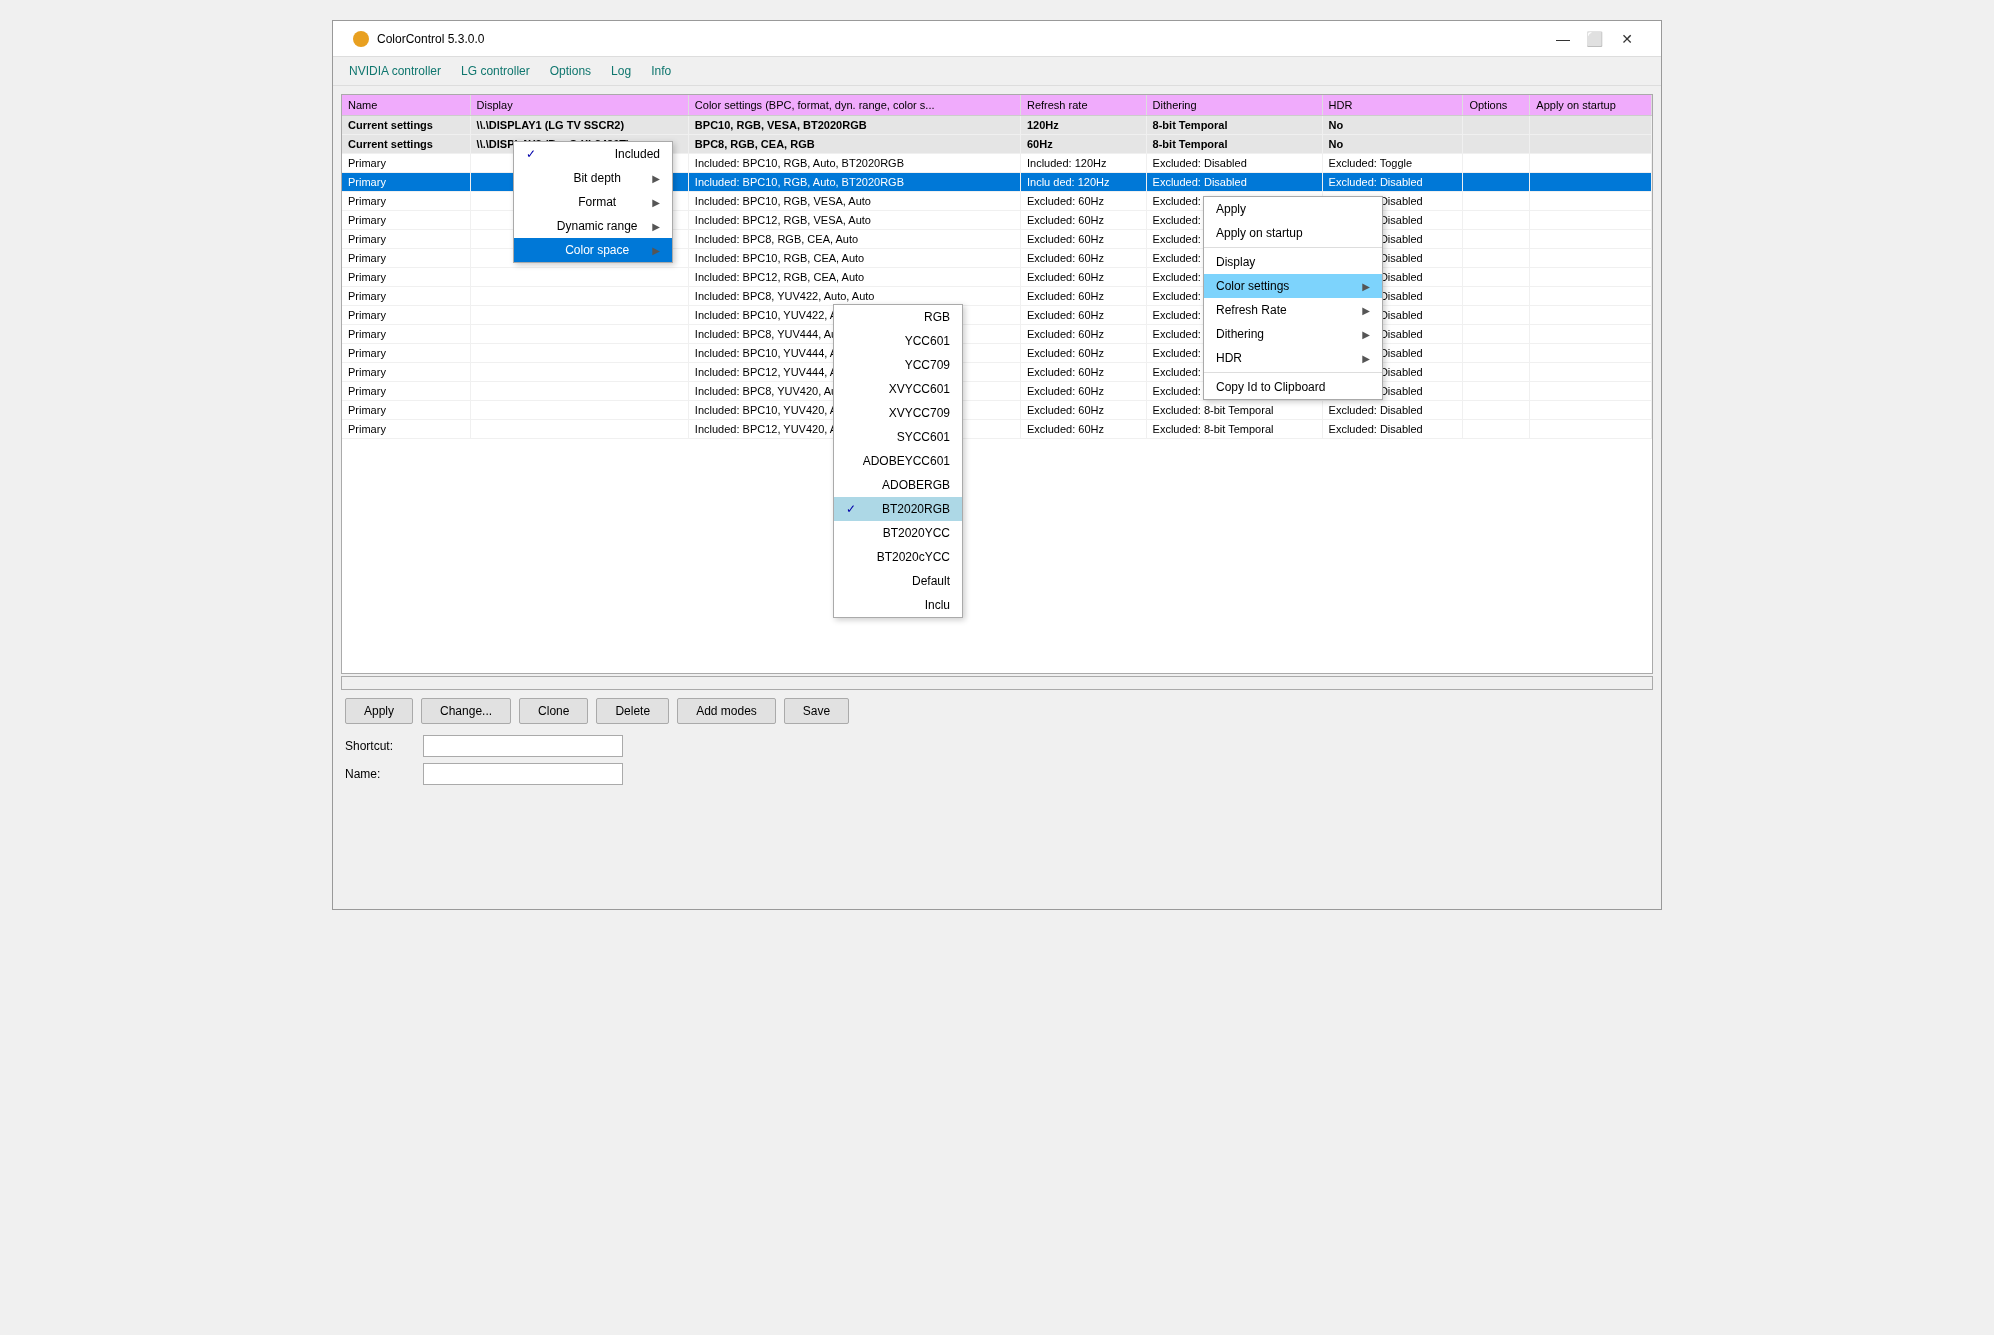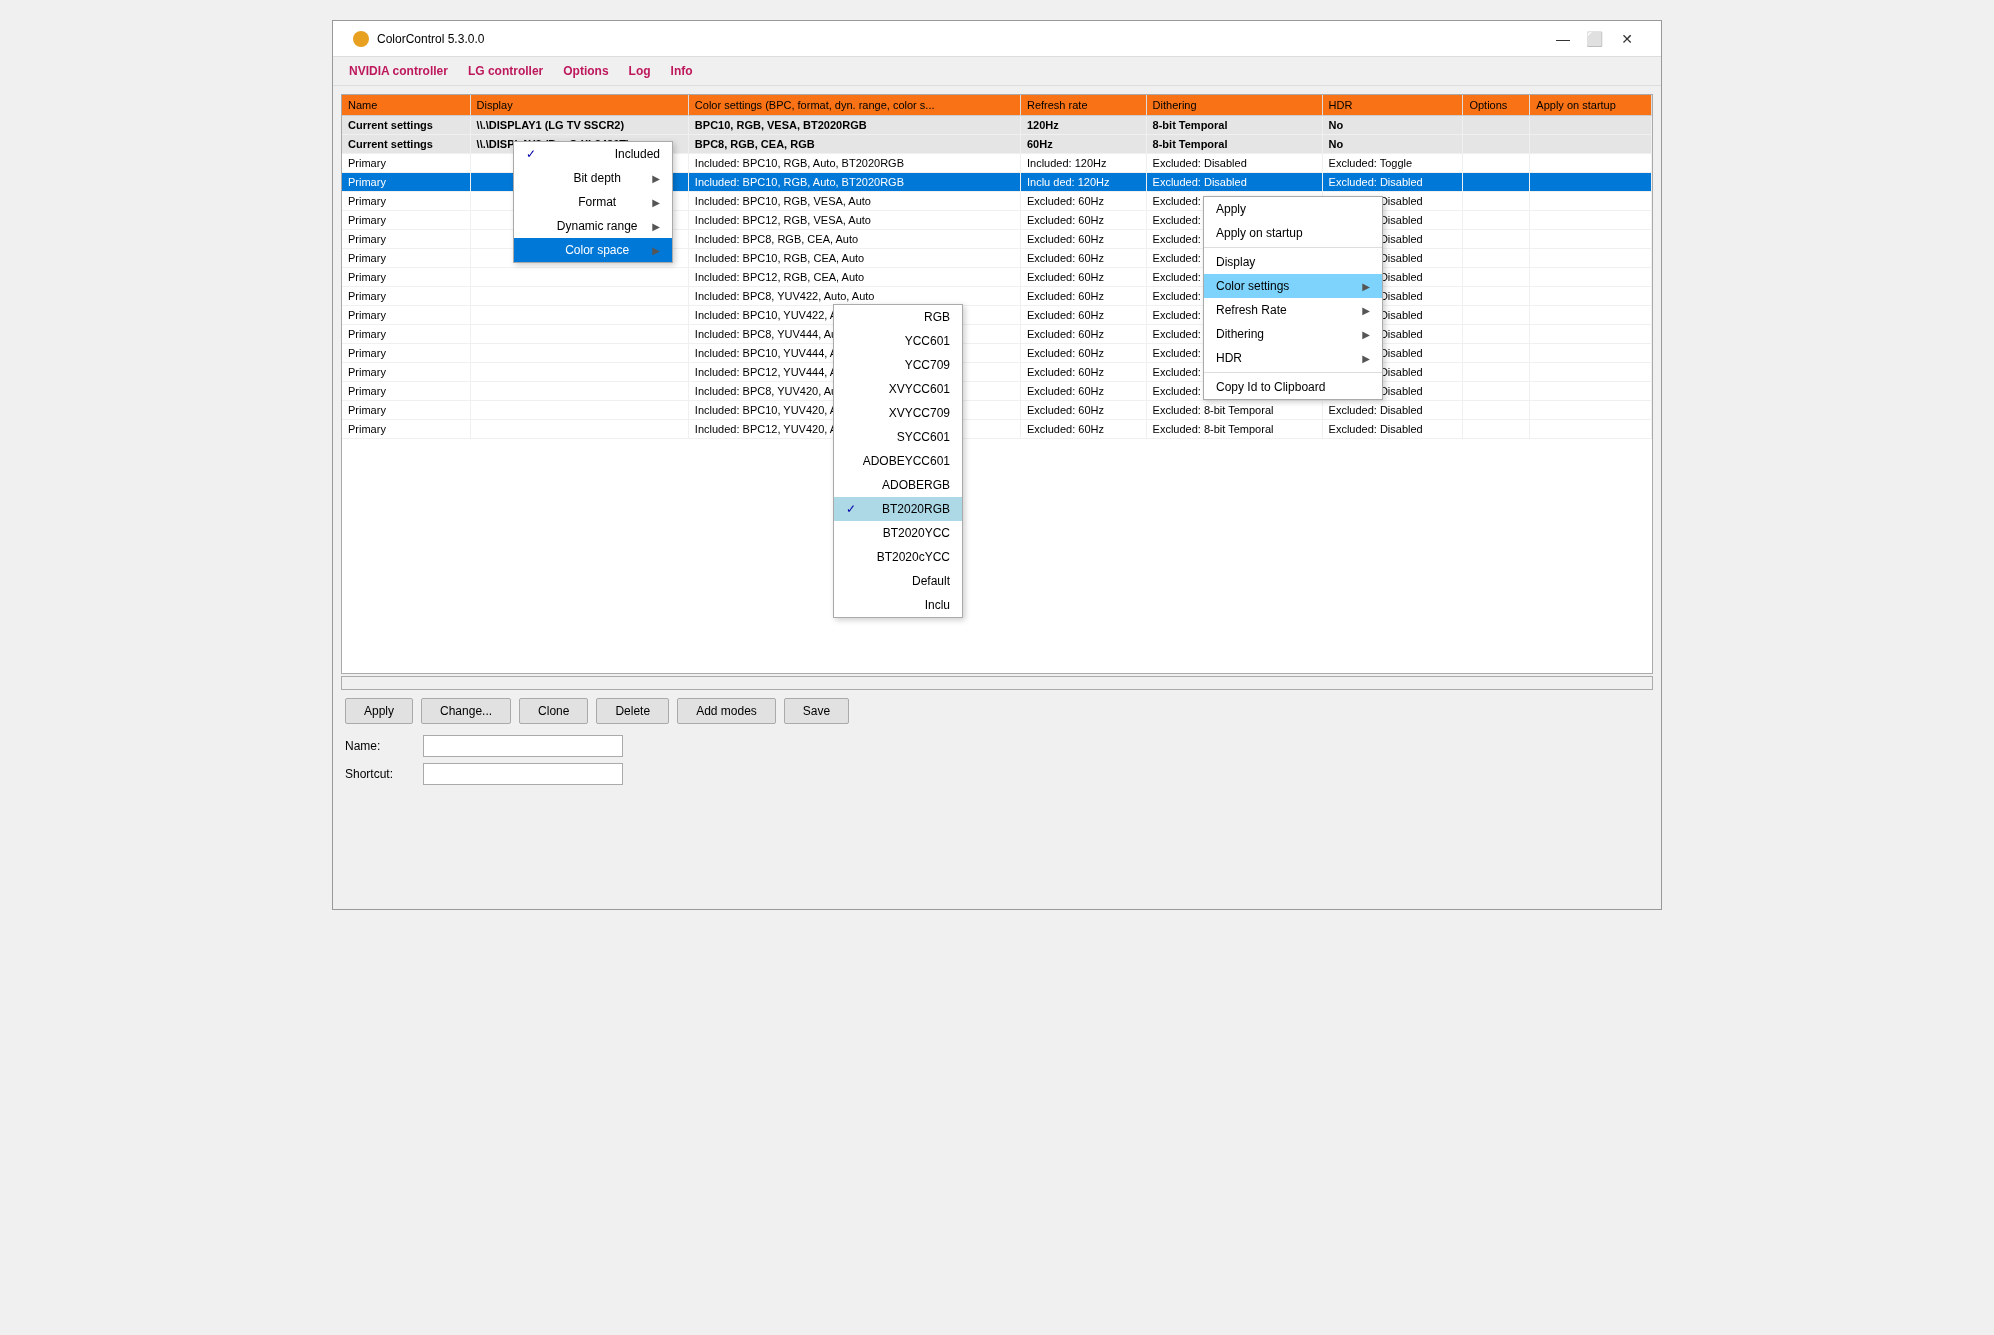--- a/index.html
+++ b/index.html
@@ -66,23 +66,22 @@
       gap: 4px;
       padding: 4px 8px;
       background: #f0f0f0;
       border-bottom: 1px solid #ddd;
     }
 
     .menu-item {
       padding: 3px 8px;
       cursor: pointer;
       font-size: 12px;
-      color: #be185d;
+      color: #0f766e;
       border-radius: 2px;
-      font-weight: bold;
     }
 
     .main-content {
       padding: 8px;
       background: #f0f0f0;
     }
 
     .table-container {
       background: white;
       border: 1px solid #aaa;
@@ -91,21 +90,21 @@
       position: relative;
     }
 
     table {
       width: 100%;
       border-collapse: collapse;
       font-size: 11px;
     }
 
     thead th {
-      background: #f97316;
+      background: #f0abfc;
       border-bottom: 1px solid #ccc;
       border-right: 1px solid #ddd;
       padding: 4px 6px;
       text-align: left;
       font-weight: normal;
       white-space: nowrap;
       position: sticky;
       top: 0;
       z-index: 10;
     }
@@ -453,25 +452,25 @@
     <div class="bottom-buttons">
       <button class="btn">Apply</button>
       <button class="btn">Change...</button>
       <button class="btn">Clone</button>
       <button class="btn">Delete</button>
       <button class="btn">Add modes</button>
       <button class="btn">Save</button>
     </div>
 
     <div class="form-row">
+      <label class="form-label">Shortcut:</label>
+      <input class="form-input" type="text" style="">
+    </div>
+    <div class="form-row">
       <label class="form-label">Name:</label>
-      <input class="form-input" type="text" style="">
-    </div>
-    <div class="form-row">
-      <label class="form-label">Shortcut:</label>
       <input class="form-input" type="text" style="">
     </div>
 
   </div>
 
   <div class="context-menu" style="top: 175px; left: 870px;">
     <div class="context-menu-item">
       <span>Apply</span>
     </div>
     <div class="context-menu-item">

